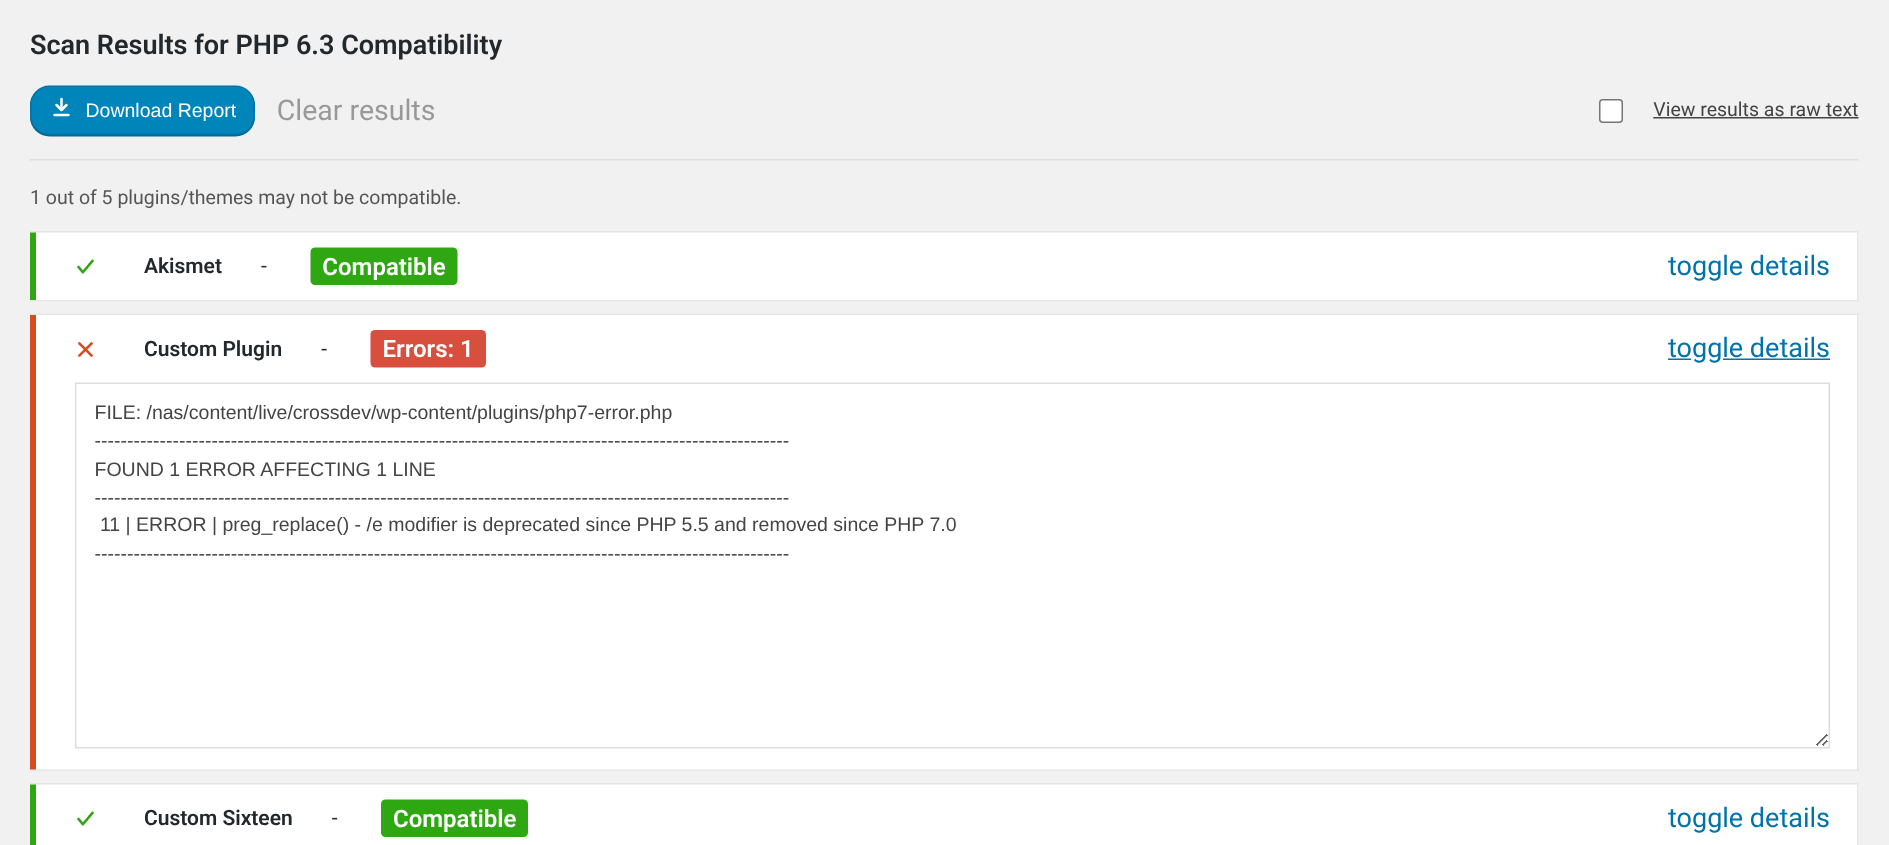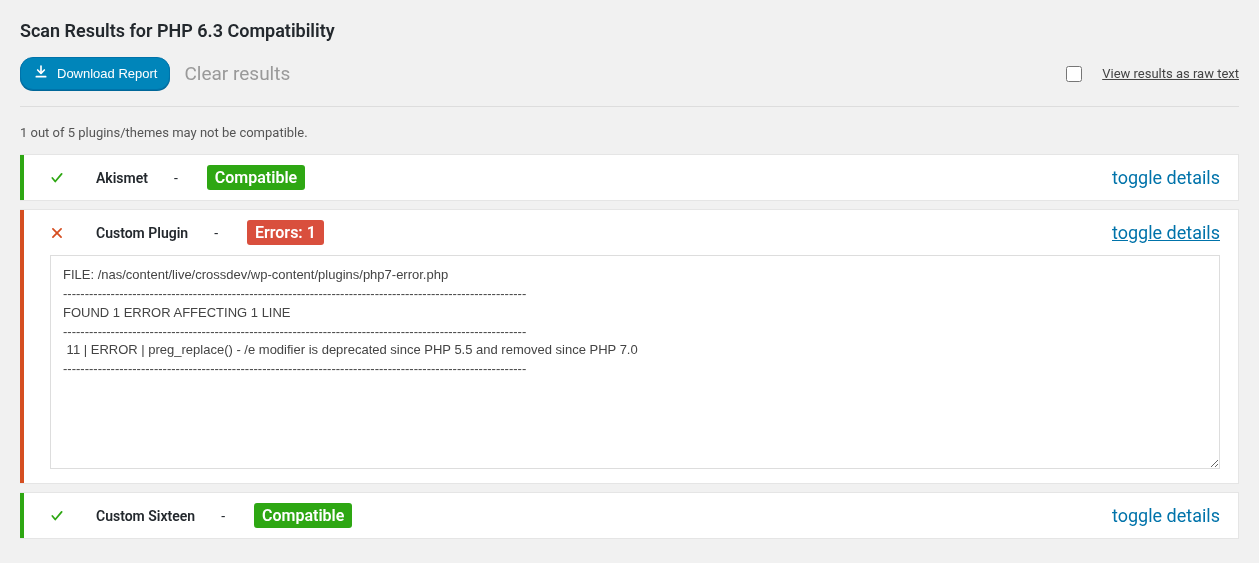--- a/index.html
+++ b/index.html
@@ -139,21 +139,21 @@
       text-decoration: underline;
     }
     .details-box {
       margin: 0 18px 14px 30px;
       border: 1px solid #ddd;
       background: #fff;
       font-family: "Segoe UI", Arial, sans-serif;
       font-size: 13px;
       color: #444;
       padding: 10px 12px;
-      height: 214px;
+      height: 244px;
       overflow: auto;
       white-space: pre;
       line-height: 1.45;
       resize: both;
       position: relative;
     }
   </style>
 </head>
 <body>
 

